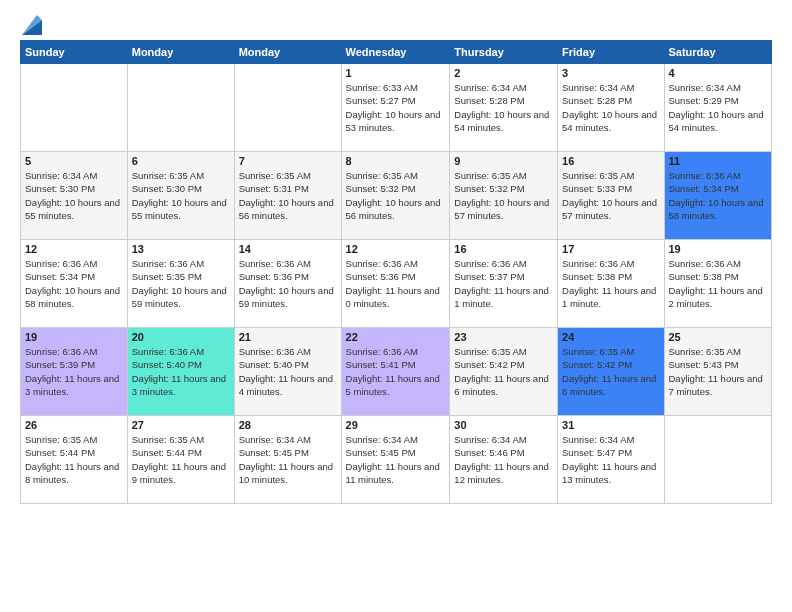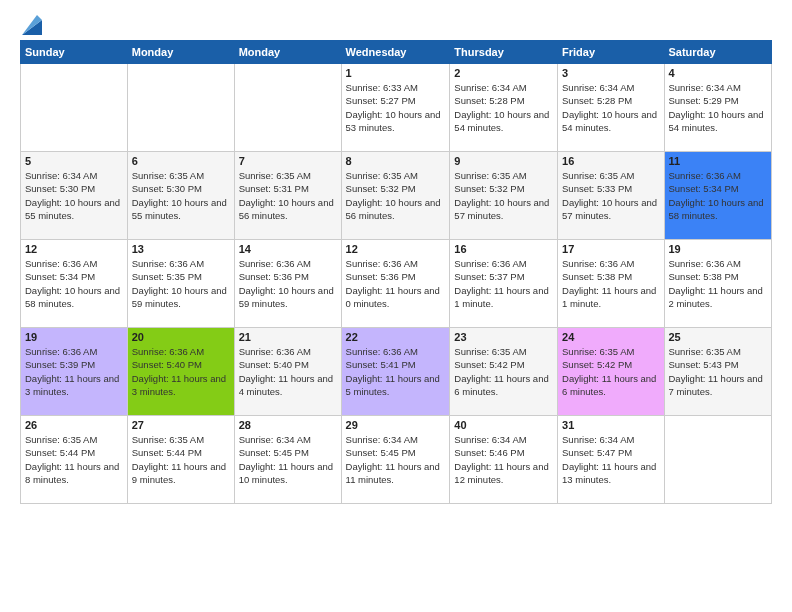--- a/index.html
+++ b/index.html
@@ -249,21 +249,21 @@
 Daylight: 11 hours and 2 minutes.</div>
           </td>
         </tr>
         <tr>
           <td style="background: #c4b5fd;">
             <div class="day-number">19</div>
             <div class="day-info" style="white-space: pre-line;">Sunrise: 6:36 AM
 Sunset: 5:39 PM
 Daylight: 11 hours and 3 minutes.</div>
           </td>
-          <td style="background: #84cc16;">
+          <td style="background: #5eead4;">
             <div class="day-number">20</div>
             <div class="day-info" style="white-space: pre-line;">Sunrise: 6:36 AM
 Sunset: 5:40 PM
 Daylight: 11 hours and 3 minutes.</div>
           </td>
           <td style="background: rgb(245, 245, 245);">
             <div class="day-number">21</div>
             <div class="day-info" style="white-space: pre-line;">Sunrise: 6:36 AM
 Sunset: 5:40 PM
 Daylight: 11 hours and 4 minutes.</div>
@@ -273,21 +273,21 @@
             <div class="day-info" style="white-space: pre-line;">Sunrise: 6:36 AM
 Sunset: 5:41 PM
 Daylight: 11 hours and 5 minutes.</div>
           </td>
           <td style="background: rgb(245, 245, 245);">
             <div class="day-number">23</div>
             <div class="day-info" style="white-space: pre-line;">Sunrise: 6:35 AM
 Sunset: 5:42 PM
 Daylight: 11 hours and 6 minutes.</div>
           </td>
-          <td style="background: #f0abfc;">
+          <td style="background: #3b82f6;">
             <div class="day-number">24</div>
             <div class="day-info" style="white-space: pre-line;">Sunrise: 6:35 AM
 Sunset: 5:42 PM
 Daylight: 11 hours and 6 minutes.</div>
           </td>
           <td style="background: rgb(245, 245, 245);">
             <div class="day-number">25</div>
             <div class="day-info" style="white-space: pre-line;">Sunrise: 6:35 AM
 Sunset: 5:43 PM
 Daylight: 11 hours and 7 minutes.</div>
@@ -312,21 +312,21 @@
 Sunset: 5:45 PM
 Daylight: 11 hours and 10 minutes.</div>
           </td>
           <td>
             <div class="day-number">29</div>
             <div class="day-info" style="white-space: pre-line;">Sunrise: 6:34 AM
 Sunset: 5:45 PM
 Daylight: 11 hours and 11 minutes.</div>
           </td>
           <td>
-            <div class="day-number">40</div>
+            <div class="day-number">30</div>
             <div class="day-info" style="white-space: pre-line;">Sunrise: 6:34 AM
 Sunset: 5:46 PM
 Daylight: 11 hours and 12 minutes.</div>
           </td>
           <td>
             <div class="day-number">31</div>
             <div class="day-info" style="white-space: pre-line;">Sunrise: 6:34 AM
 Sunset: 5:47 PM
 Daylight: 11 hours and 13 minutes.</div>
           </td>

